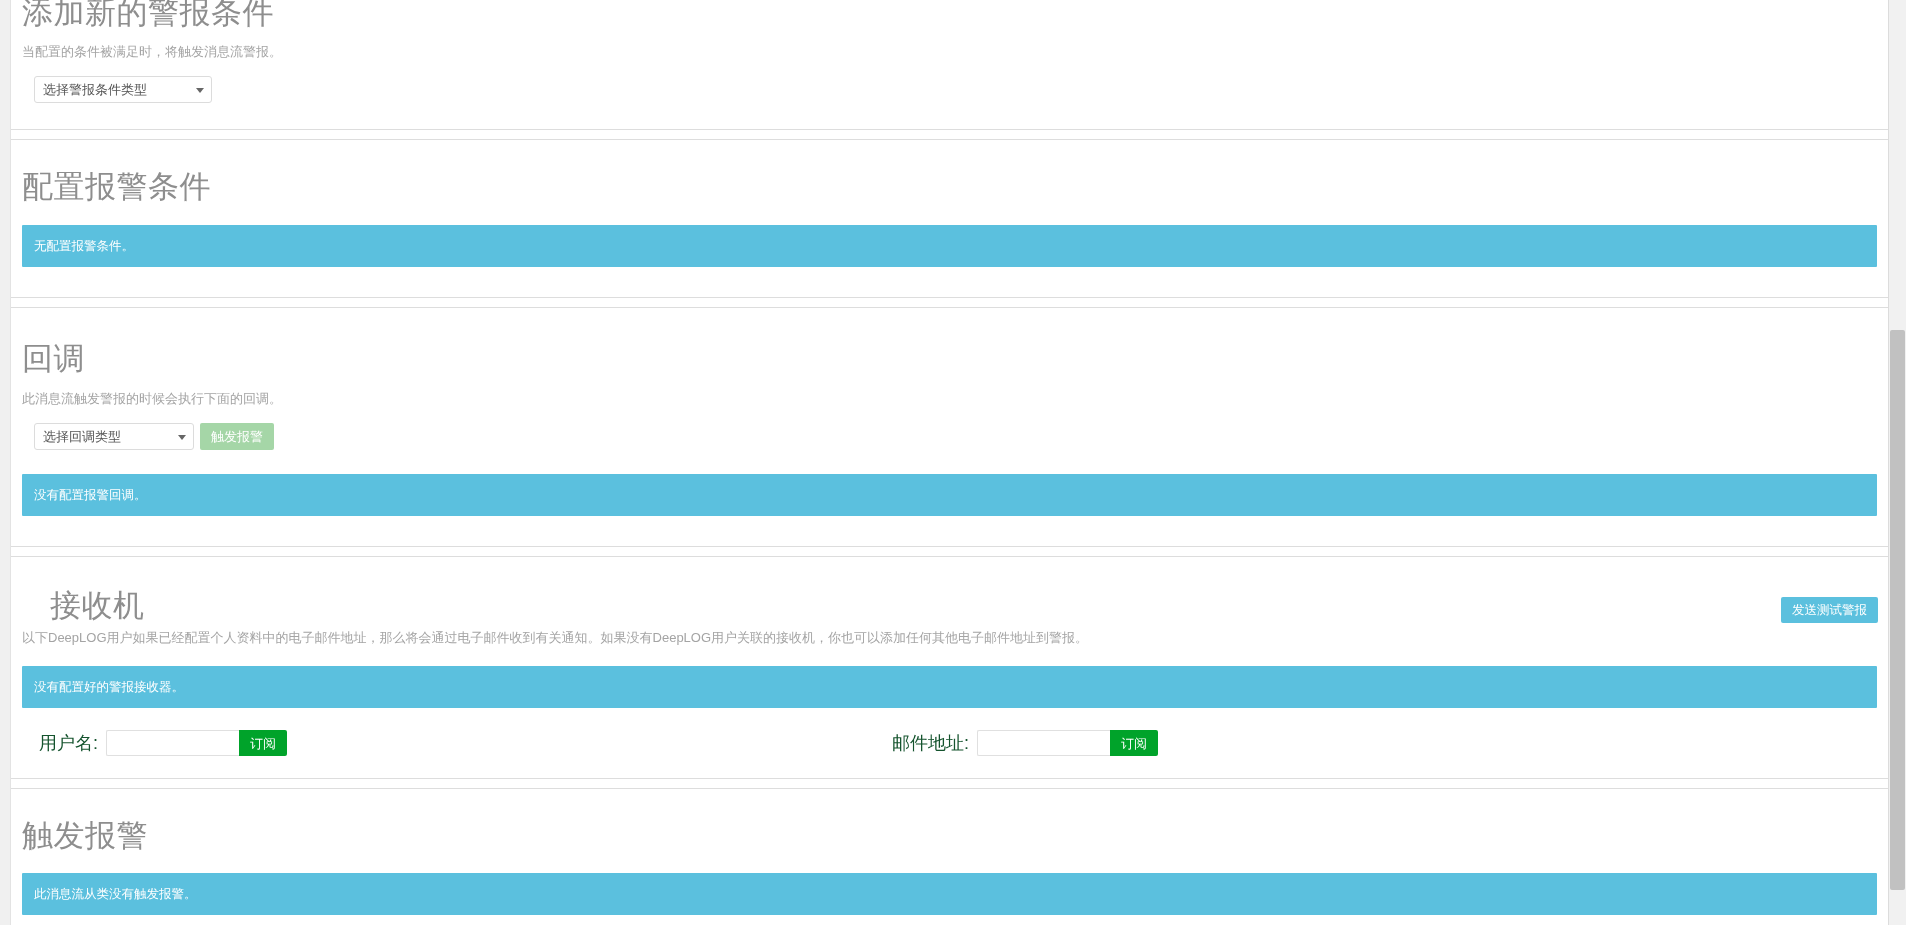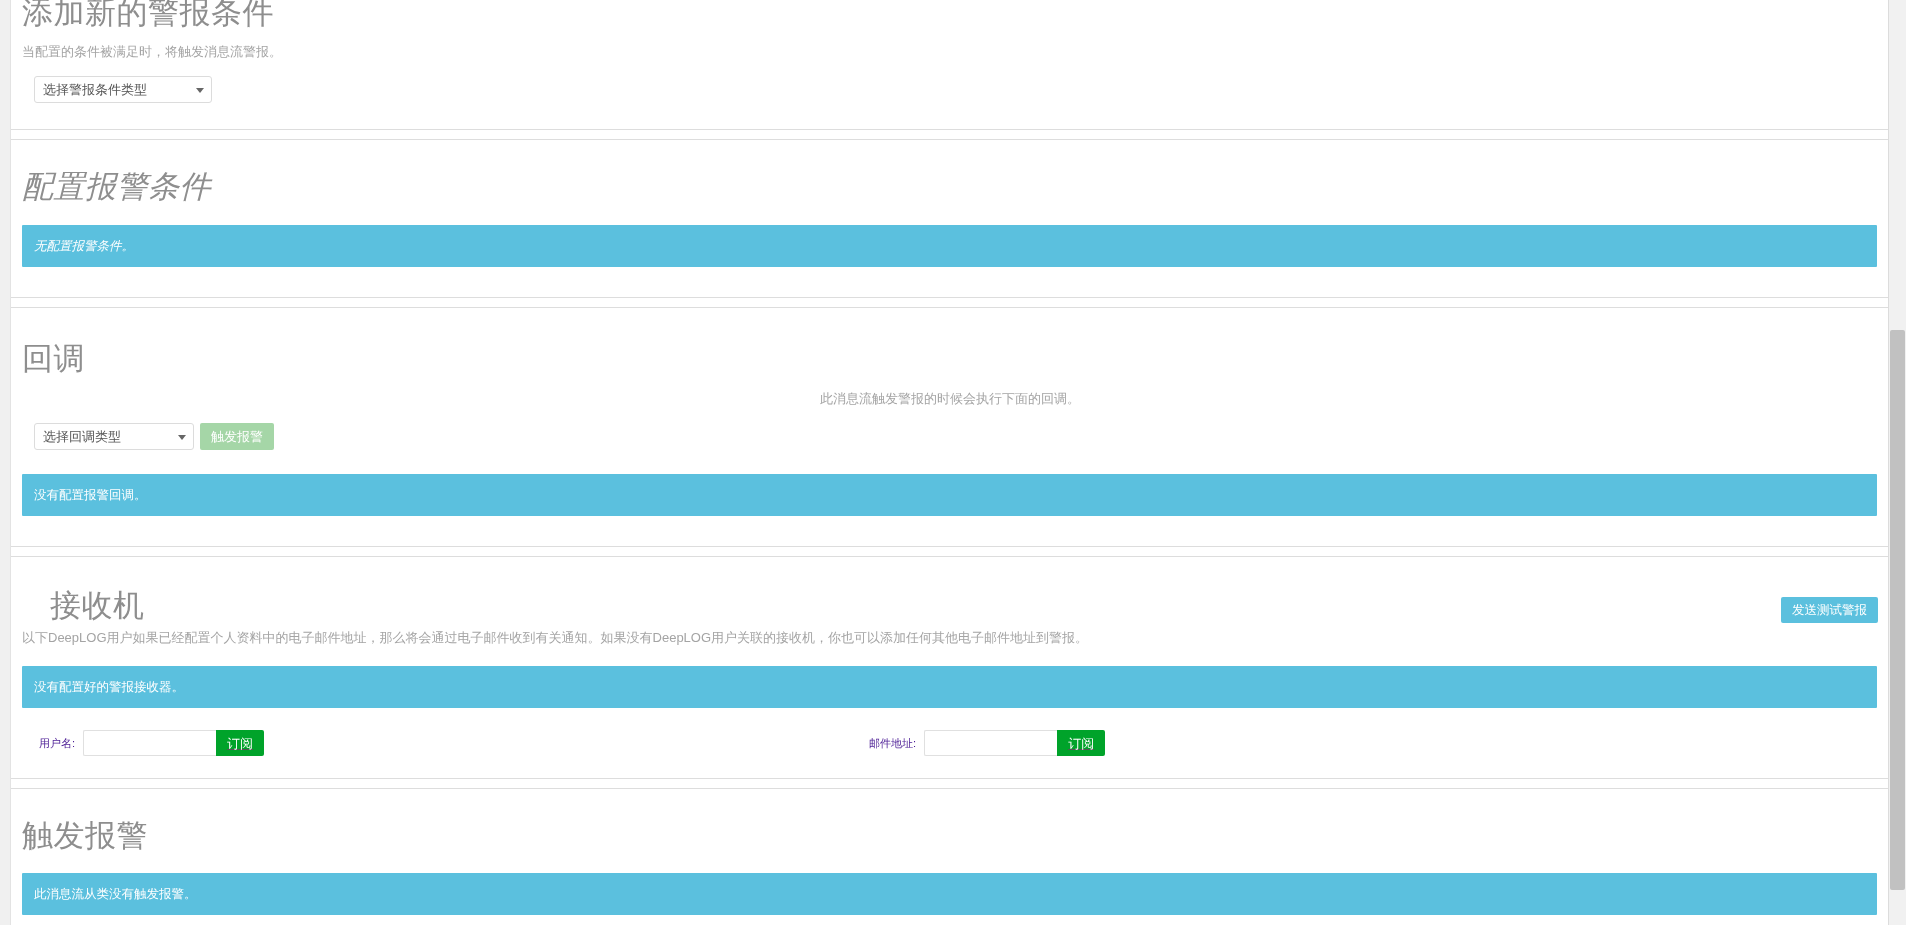--- a/index.html
+++ b/index.html
@@ -172,52 +172,52 @@
   }
   .btn-green {
     background: #00a32a;
     color: #ffffff;
     font-size: 13px;
     height: 26px;
     padding: 5px 11px;
     border-radius: 2px;
   }
   .form-label {
-    font-size: 11px;
-    color: #4c1d95;
+    font-size: 18px;
+    color: #14532d;
     margin-right: 8px;
   }
   input.form-text {
     font-family: "Liberation Sans", "DejaVu Sans", sans-serif;
     font-size: 13px;
     color: #555555;
     border: 1px solid #e0e0e0;
     border-right: none;
     border-radius: 2px 0 0 2px;
     height: 26px;
     padding: 3px 7px;
     box-sizing: border-box;
     outline: none;
     background: #ffffff;
   }
-  .input-group { display: flex; align-items: center; text-decoration: underline; }
+  .input-group { display: flex; align-items: center; }
   .input-group .btn-green { border-radius: 0 2px 2px 0; height: 26px; }
 
   
   #sec-add-condition { padding-top: 0; }
   #sec-add-condition .title-main { padding-top: 0; margin-top: -6px; }
   #sec-add-condition .desc { margin-top: 12px; }
   #sec-add-condition .select-wrap { margin-top: 14px; }
   #sec-add-condition select { width: 178px; }
 
-  #sec-config-cond { padding-top: 28px; font-style: italic; }
+  #sec-config-cond { padding-top: 28px; }
   #sec-config-cond .alert { margin-top: 21px; width: 1855px; }
 
   #sec-callbacks { padding-top: 32px; }
-  #sec-callbacks .desc { margin-top: 13px; text-align: center; }
+  #sec-callbacks .desc { margin-top: 13px; }
   #sec-callbacks .row-tools { margin-top: 14px; display: flex; align-items: center; }
   #sec-callbacks select { width: 160px; }
   #sec-callbacks .btn-success-light { margin-left: 6px; }
   #sec-callbacks .alert { margin-top: 24px; width: 1855px; }
 
   #sec-receivers { padding-top: 30px; }
   #sec-receivers .head-row { display: flex; align-items: flex-end; justify-content: space-between; margin-left: 28px; }
   #sec-receivers .desc { margin-top: 5px; }
   #sec-receivers .alert { margin-top: 18px; width: 1855px; }
   #sec-receivers .sub-row { margin-top: 22px; display: flex; align-items: center; }

